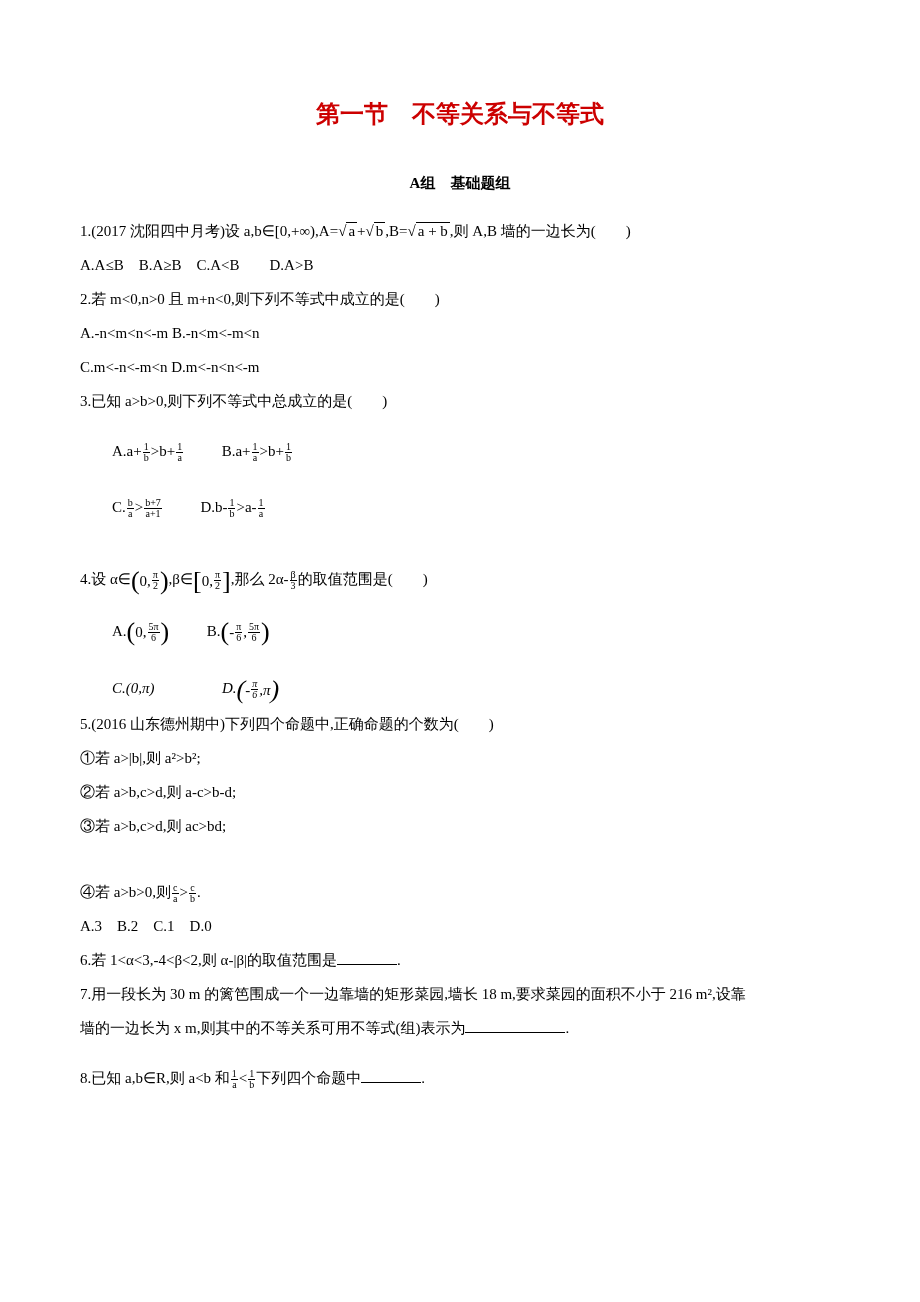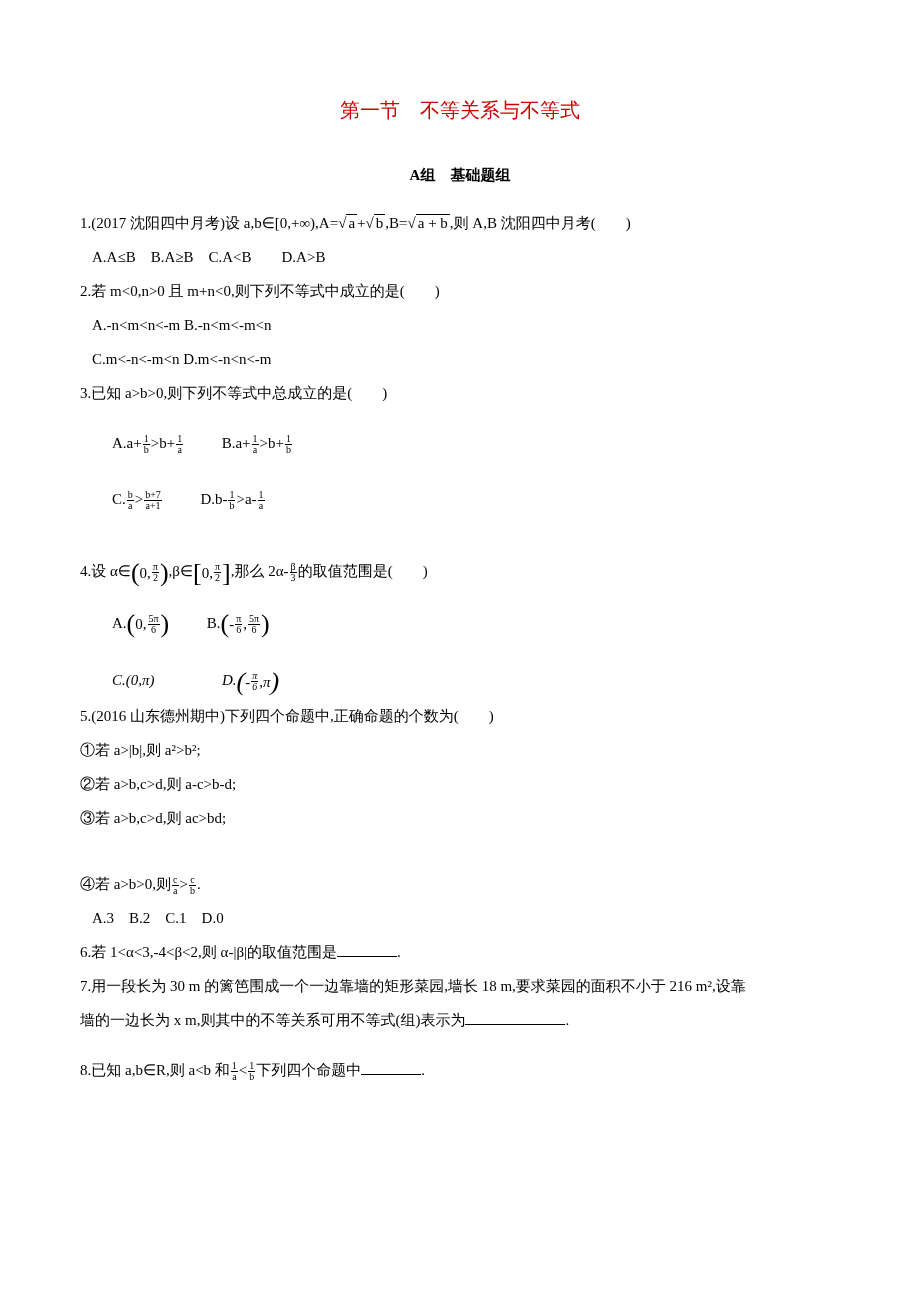--- a/index.html
+++ b/index.html
@@ -9,36 +9,36 @@
       color: #000;
       background: #fff;
       margin: 0;
       padding: 90px 80px 100px 80px;
       width: 920px;
       box-sizing: border-box;
     }
     .title {
       text-align: center;
       color: #cc0000;
-      font-size: 20px;
-      font-weight: normal;
+      font-size: 24px;
+      font-weight: bold;
       margin-bottom: 30px;
       font-family: "SimHei", "黑体", sans-serif;
     }
     .subtitle {
       text-align: center;
       font-size: 15px;
       font-weight: bold;
       margin-bottom: 18px;
     }
     .q {
       margin: 4px 0;
     }
     .opts {
-      margin: 4px 12px;
+      margin: 4px 0;
     }
     .frac {
       display: inline-block;
       vertical-align: middle;
       text-align: center;
       font-size: 10px;
       line-height: 1.0;
       position: relative;
       margin: 0 1px;
     }
@@ -102,21 +102,21 @@
     }
     .gap { display:inline-block; width: 30px; }
   </style>
 </head>
 <body>
 
 <div class="title">第一节　不等关系与不等式</div>
 <div class="subtitle">A组　基础题组</div>
 
 <div class="q">
-  <span>1.(2017 沈阳四中月考)设 a,b∈[0,+∞),A=</span><span class="radical"><span class="radicand">a</span></span><span>+</span><span class="radical"><span class="radicand">b</span></span><span>,B=</span><span class="radical"><span class="radicand">a + b</span></span><span>,则 A,B 沈阳四中月考(　　)</span>
+  <span>1.(2017 沈阳四中月考)设 a,b∈[0,+∞),A=</span><span class="radical"><span class="radicand">a</span></span><span>+</span><span class="radical"><span class="radicand">b</span></span><span>,B=</span><span class="radical"><span class="radicand">a + b</span></span><span>,则 A,B 墙的一边长为(　　)</span>
 </div>
 <div class="opts">A.A≤B　B.A≥B　C.A&lt;B　　D.A&gt;B</div>
 
 <div class="q">2.若 m&lt;0,n&gt;0 且 m+n&lt;0,则下列不等式中成立的是(　　)</div>
 <div class="opts">
   <span>A.-n&lt;m&lt;n&lt;-m</span> <span>B.-n&lt;m&lt;-m&lt;n</span>
 </div>
 <div class="opts">
   <span>C.m&lt;-n&lt;-m&lt;n</span> <span>D.m&lt;-n&lt;n&lt;-m</span>
 </div>

